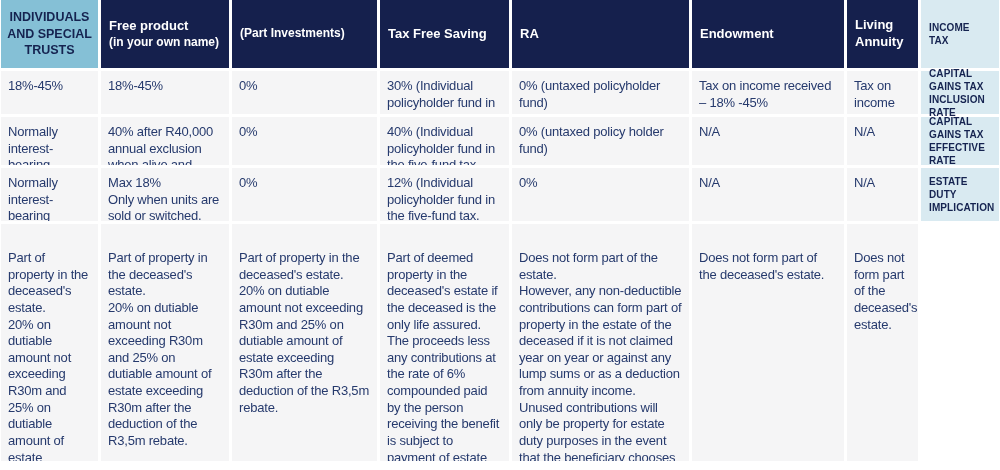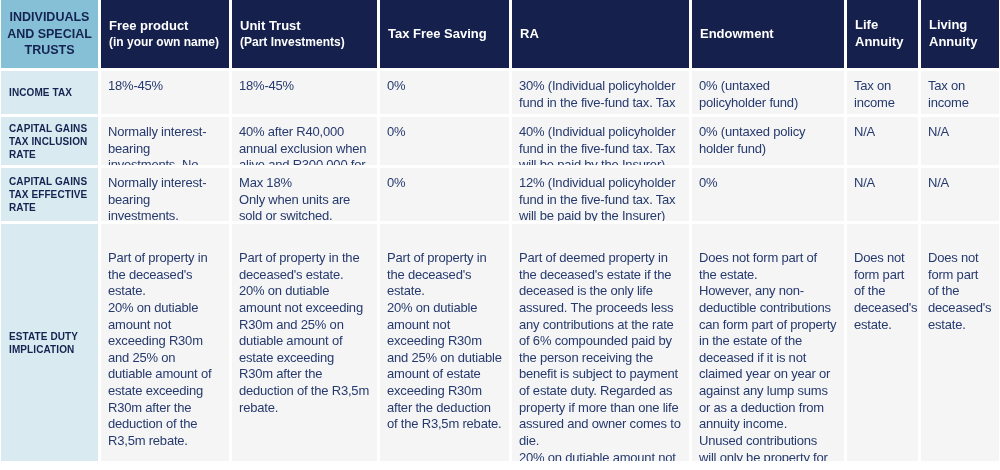--- a/index.html
+++ b/index.html
@@ -87,34 +87,30 @@
 <div class="table">
 
   <div class="corner">
     <span>INDIVIDUALS AND SPECIAL TRUSTS</span>
   </div>
   <div class="colhead">
     <span class="title">Free product</span>
     <span class="subtitle">(in your own name)</span>
   </div>
   <div class="colhead">
-    <span class="title">Unit Trust</span>
     <span class="subtitle">(Part Investments)</span>
   </div>
   <div class="colhead">
     <span class="title">Tax Free Saving</span>
   </div>
   <div class="colhead">
     <span class="title">RA</span>
   </div>
   <div class="colhead">
     <span class="title">Endowment</span>
-  </div>
-  <div class="colhead">
-    <span class="title">Life Annuity</span>
   </div>
   <div class="colhead">
     <span class="title">Living Annuity</span>
   </div>
 
   <div class="row">
     <div class="rowlabel">INCOME TAX</div>
     <div class="cell">18%-45%</div>
     <div class="cell">18%-45%</div>
     <div class="cell">0%</div>

